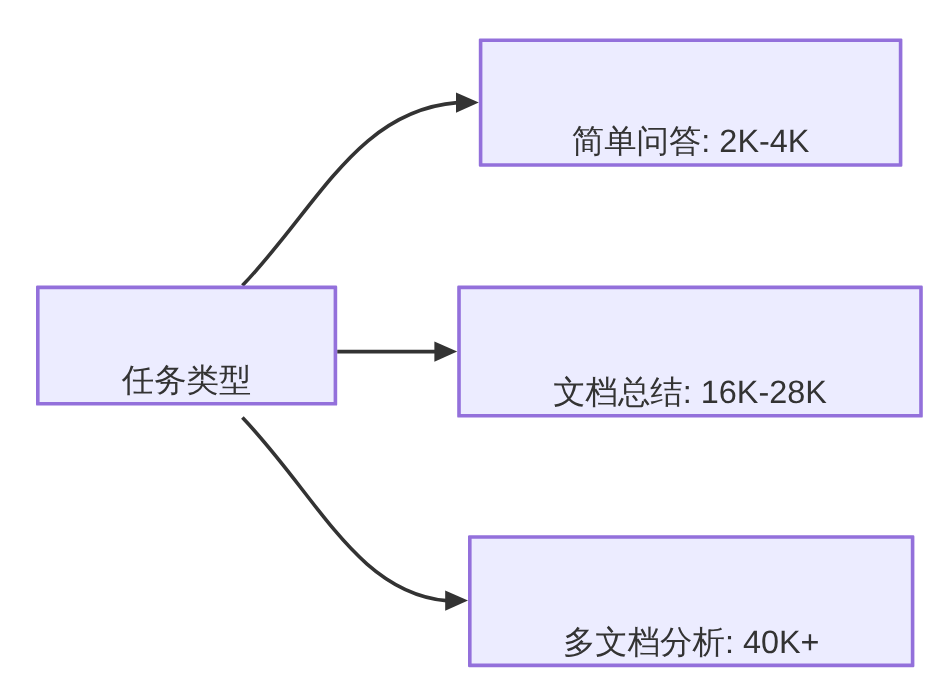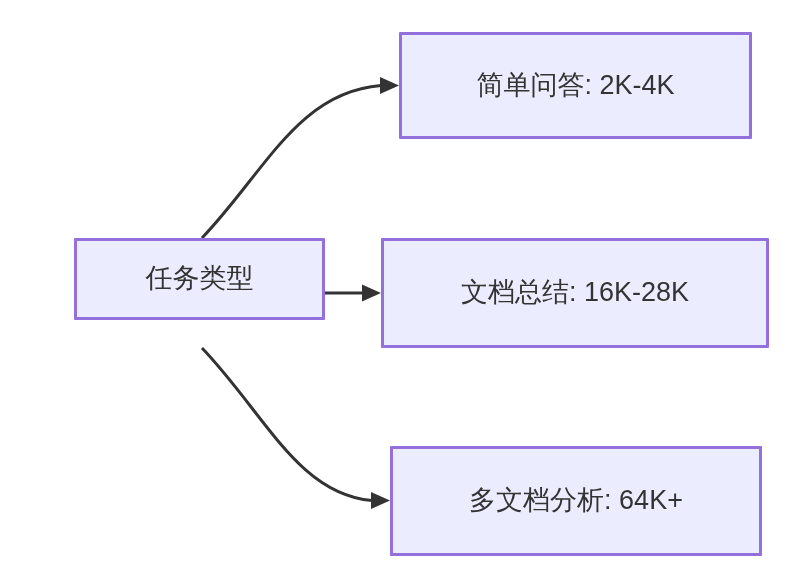--- a/index.html
+++ b/index.html
@@ -35,29 +35,29 @@
   .arrowhead {
     fill: var(--edge);
     stroke: none;
   }
   .node {
     position: absolute;
     background: var(--node-fill);
     border: 3px solid var(--node-border);
     border-radius: 1px;
     display: flex;
-    align-items: center;
+    align-items: flex-end;
     justify-content: center;
     color: var(--text);
     font-size: 27px;
     line-height: 1.3;
     white-space: nowrap;
     text-align: center;
   }
-  .node-root   { left: 30px;  top: 238px; width: 251px; height: 82px; margin-left: 44px; }
+  .node-root   { left: 30px;  top: 238px; width: 251px; height: 100px; }
   .node-top    { left: 399px; top: 32px;  width: 353px; height: 107px; }
   .node-middle { left: 381px; top: 238px; width: 388px; height: 110px; }
   .node-bottom { left: 390px; top: 446px; width: 372px; height: 110px; }
 </style>
 </head>
 <body>
 
 <div class="canvas">
 
   <svg class="edges-layer" viewBox="0 0 787 572" xmlns="http://www.w3.org/2000/svg">
@@ -77,16 +77,16 @@
 
   <div class="node node-top">
     <span>简单问答: 2K-4K</span>
   </div>
 
   <div class="node node-middle">
     <span>文档总结: 16K-28K</span>
   </div>
 
   <div class="node node-bottom">
-    <span>多文档分析: 64K+</span>
+    <span>多文档分析: 40K+</span>
   </div>
 
 </div>
 
 </body></html>

